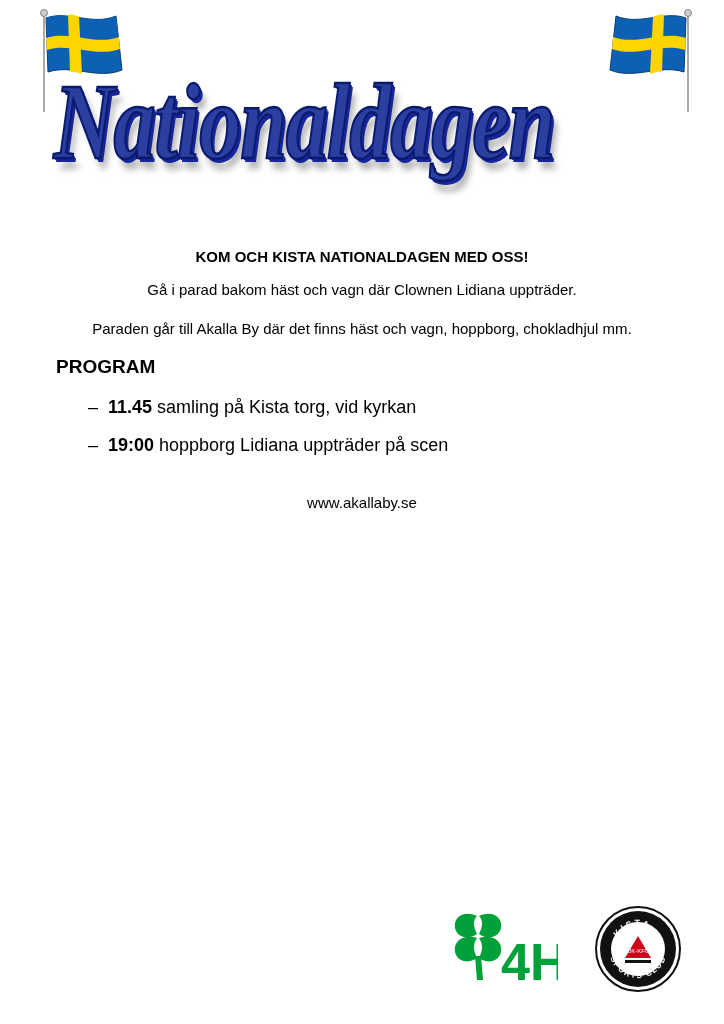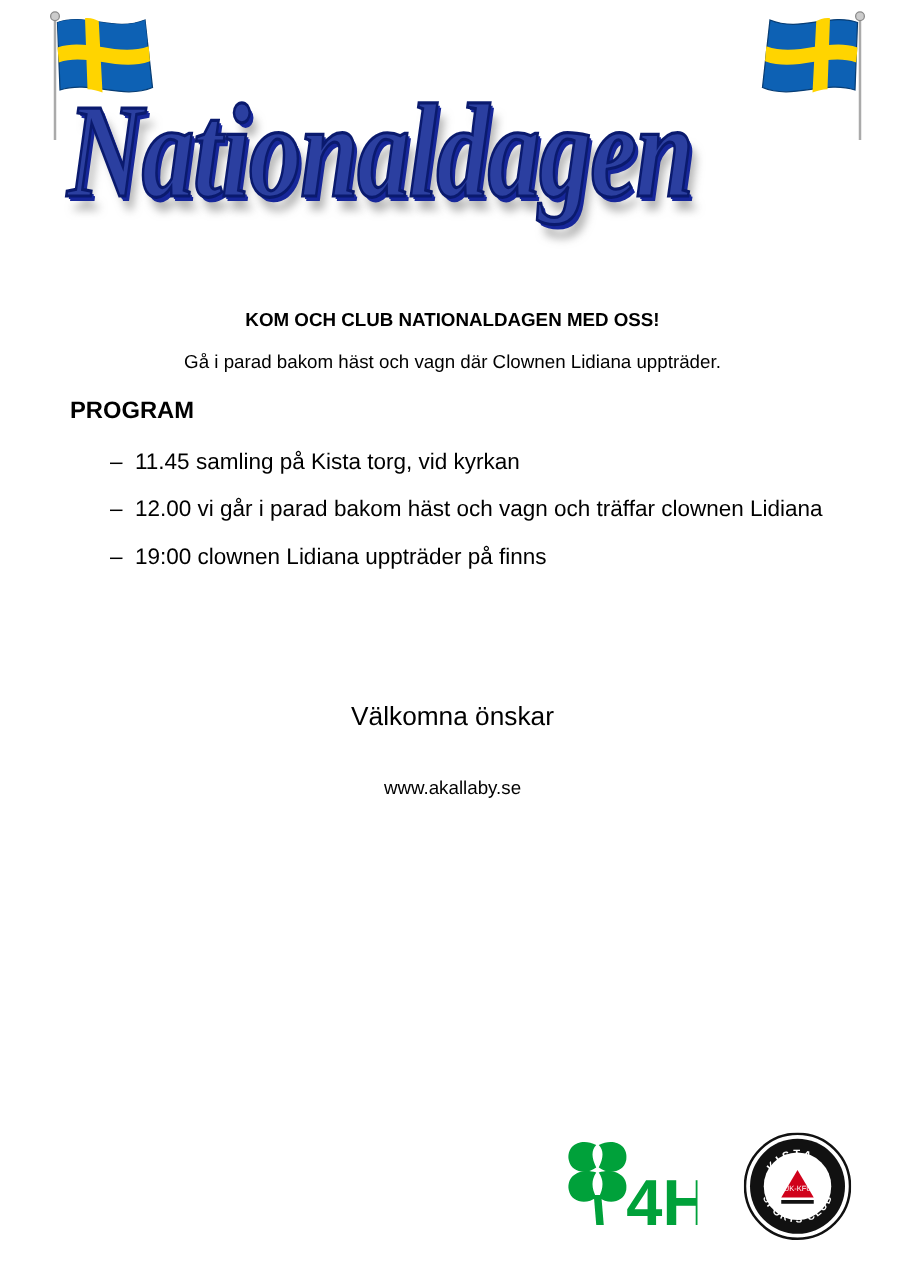--- a/index.html
+++ b/index.html
@@ -94,21 +94,21 @@
     margin-bottom: 12px;
     position: relative;
     padding-left: 20px;
   }
   ul.program li::before {
     content: "–";
     position: absolute;
     left: 0;
     top: 0;
   }
-  ul.program li b { font-weight: normal; }
+  ul.program li b { font-weight: bold; }
 
   .welcome {
     text-align: center;
     font-size: 21px;
     margin-top: 104px;
   }
   .website {
     text-align: center;
     font-size: 15px;
     margin-top: 36px;
@@ -163,41 +163,38 @@
     <path d="M72,6.5 C67,6 64,7.5 61,8.8 L58,66 C62,64.5 66,63.6 70,63.4 Z" fill="#ffd400"></path>
   </svg>
 </div>
 
 <div class="title-wrap">
   <span class="wordart">Nationaldagen</span>
 </div>
 
 <div class="content">
 
-  <div class="center headline">KOM OCH CLUB NATIONALDAGEN MED OSS!</div>
+  <div class="center headline">KOM OCH KISTA NATIONALDAGEN MED OSS!</div>
 
   <div class="center para">Gå i parad bakom häst och vagn där Clownen Lidiana uppträder.</div>
 
+  <div class="center para">Paraden går till Akalla By där det finns häst och vagn, hoppborg, chokladhjul mm.</div>
 
 
   <div class="program-heading">PROGRAM</div>
 
   <ul class="program">
     <li>
       <b>11.45</b><span> samling på Kista torg, vid kyrkan</span>
     </li>
     <li>
-      <b>12.00</b><span> vi går i parad bakom häst och vagn och träffar clownen Lidiana</span>
-    </li>
-    <li>
-      <b>19:00</b><span> clownen Lidiana uppträder på finns</span>
+      <b>19:00</b><span> hoppborg Lidiana uppträder på scen</span>
     </li>
   </ul>
 
-  <div class="welcome">Välkomna önskar</div>
   <div class="website">www.akallaby.se</div>
 </div>
 
 <div class="logos">
 
   <div class="logo-4h">
     <svg viewBox="0 0 115 80" width="115" height="80" aria-hidden="true">
       <g fill="#00a13a">
 
         <path d="M34,10 C22,4 10,10 12,22 C14,32 26,34 34,28 C30,20 30,14 34,10 Z"></path>

